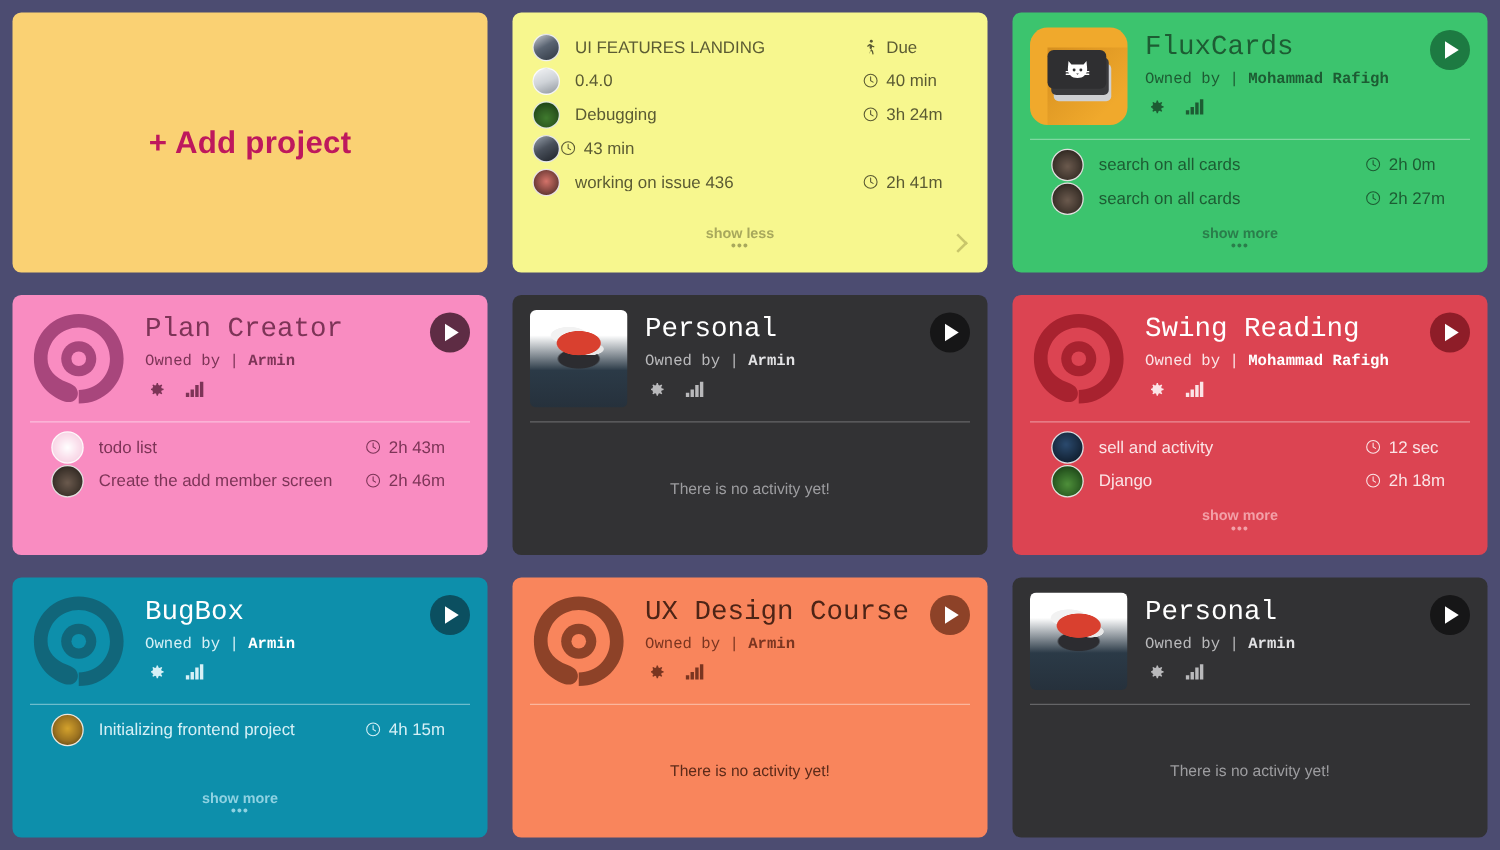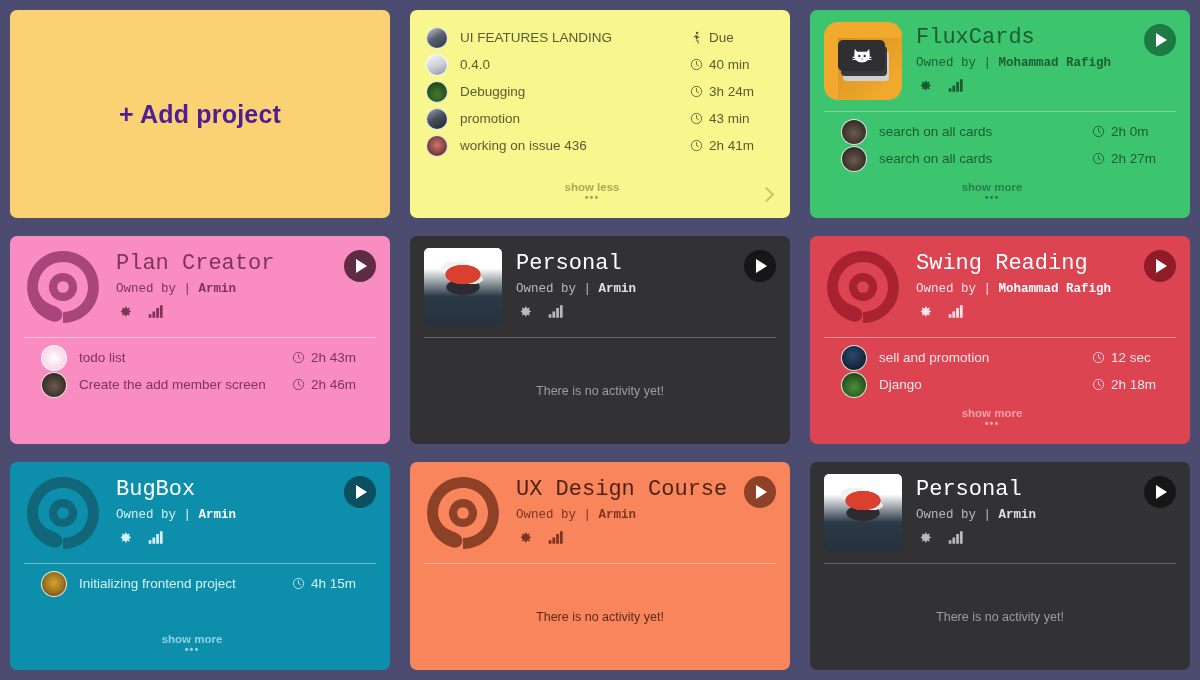--- a/index.html
+++ b/index.html
@@ -29,21 +29,21 @@
 
   
   .add-card {
     align-items: center;
     justify-content: center;
     cursor: pointer;
   }
   .add-label {
     font-size: 25px;
     font-weight: bold;
-    color: #4c1d95;
+    color: #be185d;
     letter-spacing: .2px;
   }
 
   
   .tasklist-card { padding: 14px 16px 8px 16px; }
   .trow {
     display: flex; align-items: center;
     height: 27px;
     margin-bottom: 0px;
   }
@@ -240,21 +240,20 @@
       <span class="tmeta">
         <svg width="13" height="13" viewBox="0 0 24 24">
           <circle cx="12" cy="12" r="9.5" fill="none" stroke="#5b5b33" stroke-width="1.6"></circle>
           <path d="M12 6.5V12l3.6 2.2" fill="none" stroke="#5b5b33" stroke-width="1.6" stroke-linecap="round"></path>
         </svg>
         <span>3h 24m</span>
       </span>
     </div>
     <div class="trow">
       <span class="av ph-d"></span>
-      <span class="tname">promotion</span>
       <span class="tmeta">
         <svg width="13" height="13" viewBox="0 0 24 24">
           <circle cx="12" cy="12" r="9.5" fill="none" stroke="#5b5b33" stroke-width="1.6"></circle>
           <path d="M12 6.5V12l3.6 2.2" fill="none" stroke="#5b5b33" stroke-width="1.6" stroke-linecap="round"></path>
         </svg>
         <span>43 min</span>
       </span>
     </div>
     <div class="trow">
       <span class="av ph-e"></span>
@@ -444,21 +443,21 @@
         </div>
       </div>
       <div class="playbtn" style="background:#8e1d28">
         <div class="tri"></div>
       </div>
     </div>
     <div class="divider" style="background:rgba(255,255,255,.4)"></div>
     <div class="cbody">
       <div class="trow">
         <span class="av lg ph-h"></span>
-        <span class="tname">sell and promotion</span>
+        <span class="tname">sell and activity</span>
         <span class="tmeta">
           <svg width="13" height="13" viewBox="0 0 24 24">
             <circle cx="12" cy="12" r="9.5" fill="none" stroke="#fbe4e6" stroke-width="1.6"></circle>
             <path d="M12 6.5V12l3.6 2.2" fill="none" stroke="#fbe4e6" stroke-width="1.6" stroke-linecap="round"></path>
           </svg>
           <span>12 sec</span>
         </span>
       </div>
       <div class="trow">
         <span class="av lg ph-i"></span>

